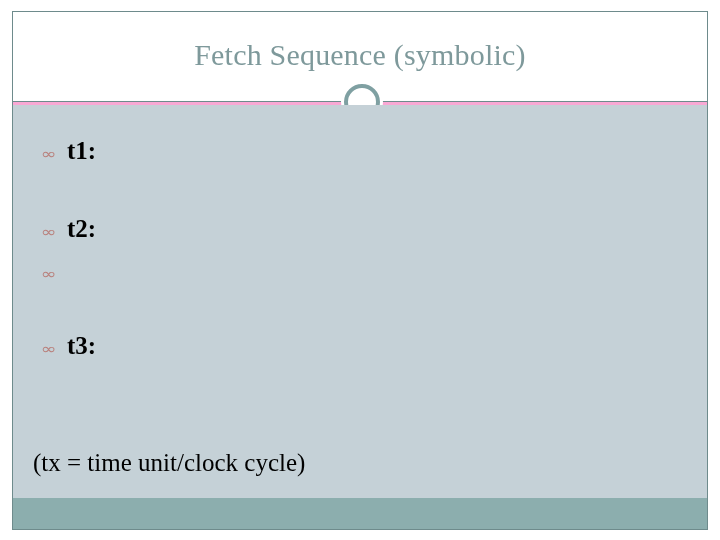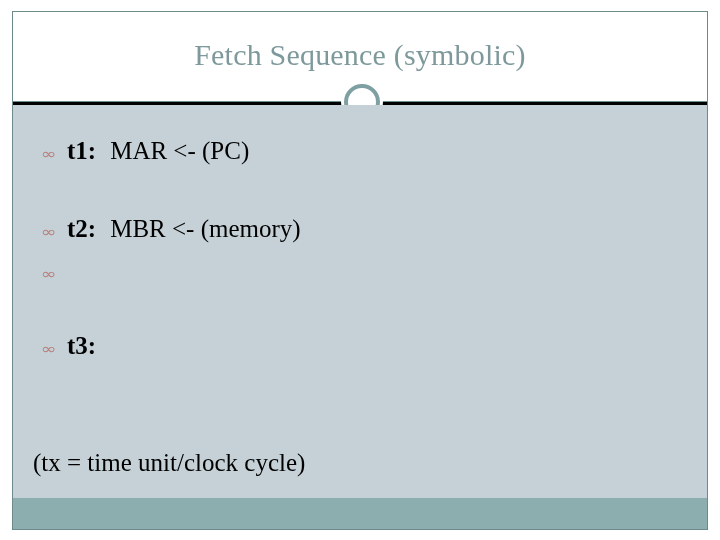--- a/index.html
+++ b/index.html
@@ -12,21 +12,21 @@
     overflow: hidden;
   }
 
   .slide {
     position: absolute;
     left: 12px;
     top: 11px;
     width: 696px;
     height: 519px;
     box-sizing: border-box;
-    background: #000000;
+    background: #f9a8d4;
     border: 1px solid #6e8b8c;
     overflow: hidden;
   }
 
   
   .header {
     position: absolute;
     left: 0;
     top: 0;
     width: 100%;
@@ -126,21 +126,21 @@
     line-height: 1;
     transform: scaleX(1.25);
     transform-origin: left center;
   }
 
   .label {
     font-family: "Liberation Serif", serif;
     font-size: 25px;
     font-weight: bold;
     color: #000000;
-    margin-right: 14px;
+    margin-right: 6px;
   }
 
   .label.empty {
     color: transparent;
   }
 
   .expr {
     font-family: "Liberation Serif", serif;
     font-size: 25px;
     font-weight: 400;
@@ -169,27 +169,25 @@
   <div class="divider"></div>
   <div class="ring-halo"></div>
   <div class="ring"></div>
 
   <div class="body">
     <div class="lines">
 
       <div class="line" style="top:32px;left:28px;">
         <span class="bullet">∞</span>
         <span class="label">t1:</span>
-        <span class="expr">MAR &lt;- (PC)</span>
       </div>
 
       <div class="line" style="top:110px;left:28px;">
         <span class="bullet">∞</span>
         <span class="label">t2:</span>
-        <span class="expr">MBR &lt;- (memory)</span>
       </div>
 
       <div class="line" style="top:152px;left:28px;">
         <span class="bullet">∞</span>
         <span class="label empty">t2:</span>
       </div>
 
       <div class="line" style="top:227px;left:28px;">
         <span class="bullet">∞</span>
         <span class="label">t3:</span>

